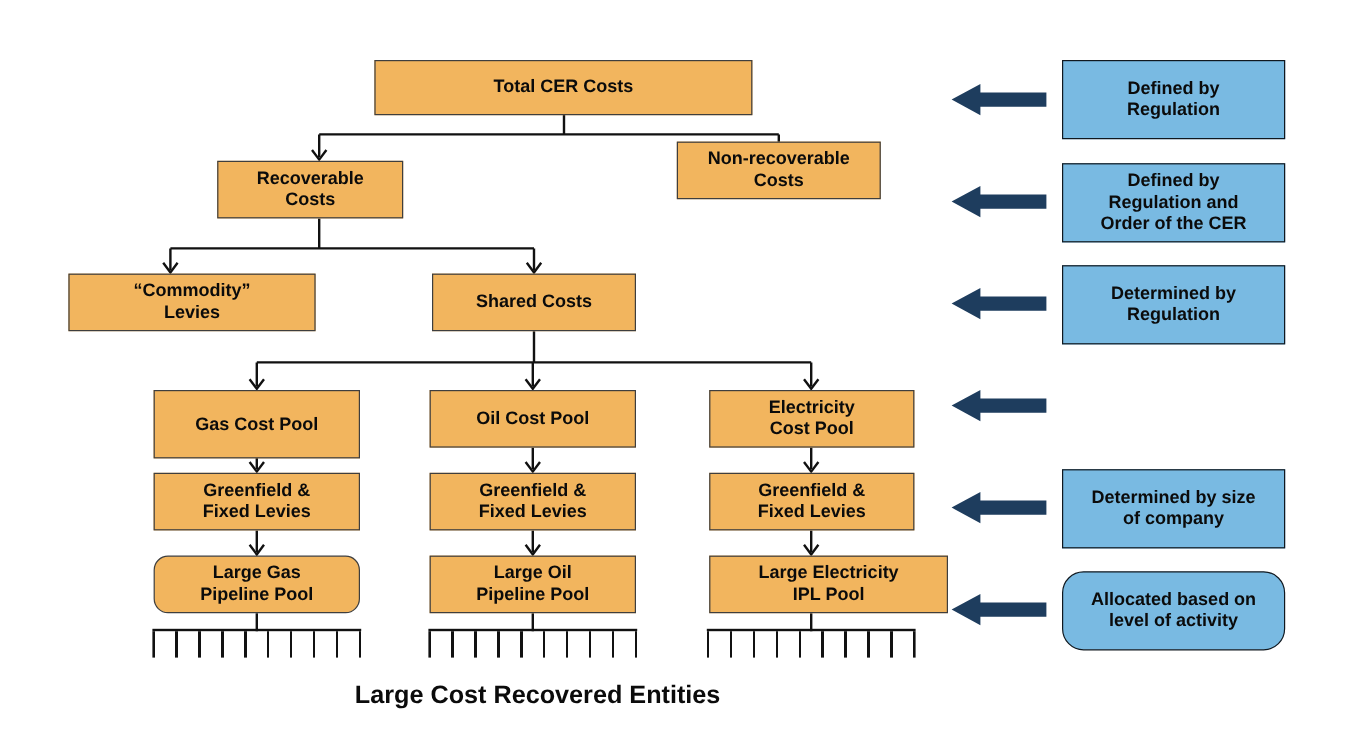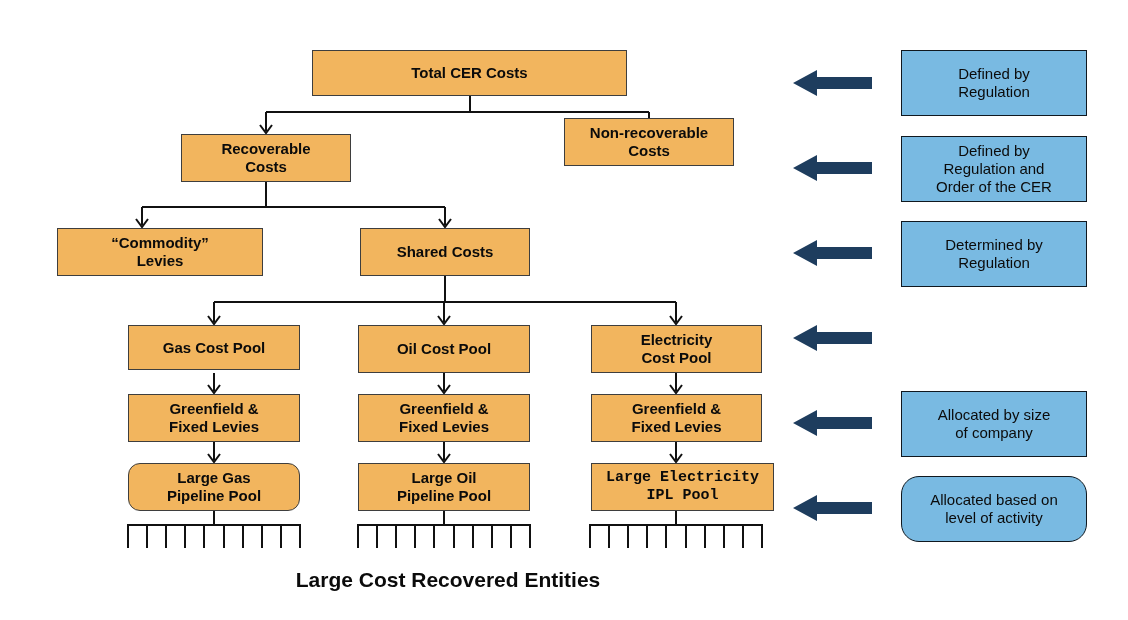--- a/index.html
+++ b/index.html
@@ -24,33 +24,33 @@
   .node{
     position:absolute;z-index:2;
     background:var(--node-fill);
     border:1.5px solid var(--node-border);
     color:var(--text);
     font-size:15px;font-weight:700;line-height:18px;
     text-align:center;white-space:pre-line;
     display:flex;align-items:center;justify-content:center;
   }
   .n-total{left:312px;top:50px;width:315px;height:46px;}
-  .n-recoverable{left:181px;top:134px;width:170px;height:48px;}
+  .n-recoverable{left:181px;top:134px;width:155px;height:48px;}
   .n-nonrecoverable{left:564px;top:118px;width:170px;height:48px;}
   .n-commodity{left:57px;top:228px;width:206px;height:48px;}
   .n-shared{left:360px;top:228px;width:170px;height:48px;}
-  .n-gas{left:128px;top:325px;width:172px;height:45px;}
+  .n-gas{left:128px;top:325px;width:172px;height:57px;}
   .n-oil{left:358px;top:325px;width:172px;height:48px;}
   .n-elec{left:591px;top:325px;width:171px;height:48px;}
   .n-gf-gas{left:128px;top:394px;width:172px;height:48px;}
   .n-gf-oil{left:358px;top:394px;width:172px;height:48px;}
   .n-gf-elec{left:591px;top:394px;width:171px;height:48px;}
   .n-lg-gas{left:128px;top:463px;width:172px;height:48px;border-radius:12px;}
   .n-lg-oil{left:358px;top:463px;width:172px;height:48px;}
-  .n-lg-elec{left:591px;top:463px;width:183px;height:48px;font-family:Liberation Mono, monospace;}
+  .n-lg-elec{left:591px;top:463px;width:199px;height:48px;}
   .comb{
     position:absolute;z-index:1;
     width:174px;height:24px;top:524px;
     border-top:2px solid var(--line);
     background-image:repeating-linear-gradient(90deg,
       var(--line) 0px, var(--line) 2px,
       transparent 2px, transparent 19.11px);
   }
   .comb-gas{left:127px;}
   .comb-oil{left:357px;}
@@ -58,23 +58,23 @@
   .caption{
     position:absolute;left:128px;top:568px;width:640px;z-index:2;
     text-align:center;color:var(--text);
     font-size:21px;font-weight:700;
   }
   .note{
     position:absolute;left:885px;width:186px;height:66px;z-index:2;
     background:var(--note-fill);
     border:1.5px solid var(--note-border);
     color:var(--text);
-    font-size:15px;font-weight:400;line-height:18px;
+    font-size:15px;font-weight:700;line-height:18px;
     text-align:center;white-space:pre-line;
-    display:flex;align-items:center;justify-content:center;margin-left:16px;
+    display:flex;align-items:center;justify-content:center;
   }
   .note-0{top:50px;}
   .note-1{top:136px;}
   .note-2{top:221px;}
   .note-3{top:306px;}
   .note-4{top:391px;}
   .note-5{top:476px;border-radius:18px;}
   .note-arrows{position:absolute;left:0;top:0;z-index:2;}
 </style>
 </head>
@@ -156,18 +156,18 @@
     </g>
   </svg>
 
   <div class="note note-0">Defined by
 Regulation</div>
   <div class="note note-1">Defined by
 Regulation and
 Order of the CER</div>
   <div class="note note-2">Determined by
 Regulation</div>
-  <div class="note note-4">Allocated by size
+  <div class="note note-4">Determined by size
 of company</div>
   <div class="note note-5">Allocated based on
 level of activity</div>
 
 </div>
 
 </body></html>

